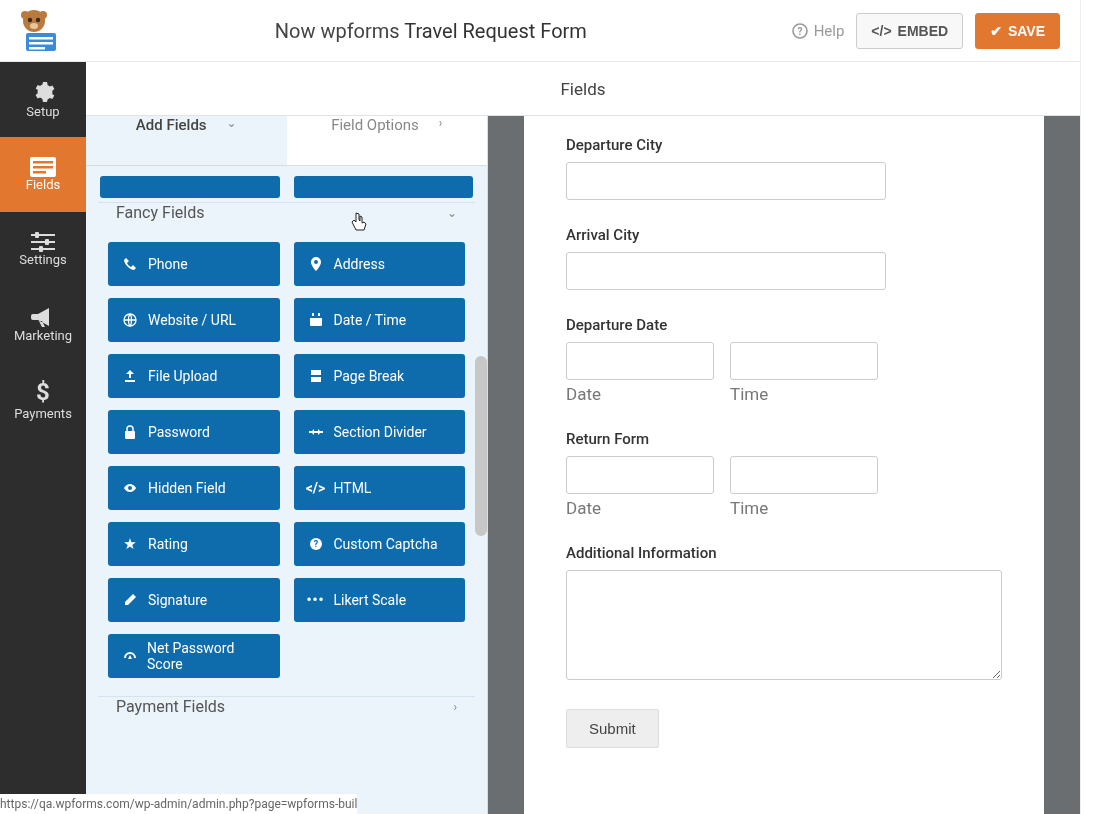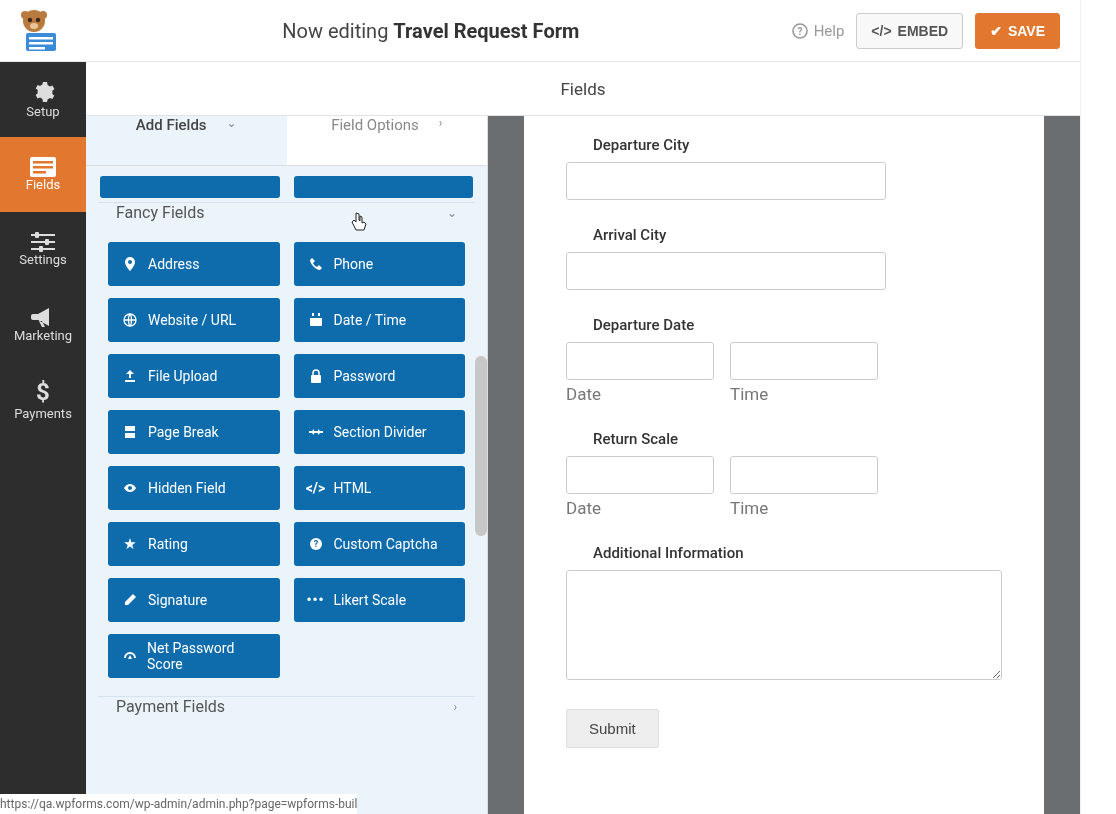--- a/index.html
+++ b/index.html
@@ -2,21 +2,21 @@
 <html><head>
 <meta charset="utf-8">
 <style>
   * { box-sizing: border-box; margin: 0; padding: 0; }
   body { font-family: -apple-system, BlinkMacSystemFont, "Segoe UI", Roboto, Arial, sans-serif; font-size: 14px; color: #444; background: #fff; width: 1116px; height: 814px; overflow: hidden; position: relative; }
 
   
   .topbar { height: 62px; display: flex; align-items: center; padding: 0 16px 0 8px; border-bottom: 1px solid #e8e8e8; background: #fff; position: relative; }
   .logo-box { width: 62px; height: 54px; display: flex; align-items: center; justify-content: center; }
   .topbar-title { flex: 1; text-align: center; font-size: 20px; color: #444; font-weight: 400; }
-  .topbar-title b { font-weight: 700; color: #333; }
+  .topbar-title b { font-weight: 400; color: #333; }
   .topbar-right { display: flex; align-items: center; gap: 12px; padding-right: 40px; }
   .help-link { color: #999; font-size: 15px; display: flex; align-items: center; gap: 6px; cursor: pointer; }
   .btn { display: inline-flex; align-items: center; gap: 6px; padding: 9px 14px; font-size: 14px; font-weight: 600; border: 1px solid #ccc; border-radius: 3px; cursor: pointer; background: #fff; }
   .btn-embed { color: #555; background: #f8f8f8; border-color: #ccc; }
   .btn-save { background: #e27730; border-color: #e27730; color: #fff; }
   .close-x { position: absolute; right: 12px; font-size: 26px; color: #bbb; font-weight: bold; cursor: pointer; }
 
   
   .rail { position: absolute; left: 0; top: 62px; bottom: 0; width: 86px; background: #2d2d2d; color: #ccc; display: flex; flex-direction: column; }
   .rail-item { height: 75px; display: flex; flex-direction: column; align-items: center; justify-content: center; font-size: 13px; cursor: pointer; color: #ddd; }
@@ -45,21 +45,21 @@
   .field-btn { background: #0e6cad; color:#fff; border-radius:3px; height:44px; display:flex; align-items:center; gap:10px; padding: 0 14px; font-size:14px; cursor: grab; }
   .field-btn .fi { width: 16px; display:inline-flex; justify-content:center; font-size:14px; }
   .field-btn.single { grid-column: 1 / 2; }
 
   .scrollbar-stub { position:absolute; right:0; top:240px; width:12px; height:180px; background:#c7c7c7; border-radius:6px; }
 
   
   .canvas-wrap { position:absolute; left: 488px; right: 36px; top: 116px; bottom: 0; background: #6b6e70; padding: 0; overflow:hidden; }
   .canvas-inner { background: #fff; margin: 0 36px; height: 100%; padding: 20px 42px 30px 42px; overflow-y: auto; }
   .form-field { margin-bottom: 26px; }
-  .form-label { font-size: 15px; color:#333; margin-bottom: 8px; display:block; font-weight: 500; margin-left: 27px; }
+  .form-label { font-size: 15px; color:#333; margin-bottom: 8px; display:block; font-weight: 500; }
   .text-input { width: 100%; max-width: 320px; height: 38px; border:1px solid #ccc; border-radius:3px; padding: 0 8px; font-size:14px; }
   .dt-row { display:flex; gap:16px; }
   .dt-col { display:flex; flex-direction:column; }
   .dt-col input { width: 148px; height:38px; border:1px solid #ccc; border-radius:3px; padding:0 8px; }
   .dt-sub { font-size: 17px; color:#777; margin-top:4px; }
   .textarea-input { width:100%; max-width: 480px; height: 110px; border:1px solid #ccc; border-radius:3px; padding:8px; resize: both; }
   .submit-btn { background:#eee; border:1px solid #ddd; padding: 10px 22px; font-size:15px; color:#444; cursor:pointer; border-radius:2px; }
 
   
   .right-strip { position:absolute; right:0; top:0; bottom:0; width:36px; background:#fff; border-left:1px solid #eee; }
@@ -80,21 +80,21 @@
       <rect x="17" y="40" width="16" height="2.5" fill="#fff"></rect>
       <circle cx="22" cy="14" r="11" fill="#b97a3f"></circle>
       <circle cx="18" cy="13" r="2.2" fill="#3a2a1a"></circle>
       <circle cx="26" cy="13" r="2.2" fill="#3a2a1a"></circle>
       <circle cx="13" cy="8" r="4" fill="#b97a3f"></circle>
       <circle cx="31" cy="8" r="4" fill="#b97a3f"></circle>
       <ellipse cx="22" cy="19" rx="4" ry="3" fill="#e8c59a"></ellipse>
     </svg>
   </div>
   <div class="topbar-title">
-    <span>Now editing</span>
+    <span>Now wpforms</span>
     <b>Travel Request Form</b>
   </div>
   <div class="topbar-right">
     <div class="help-link">
       <svg width="16" height="16" viewBox="0 0 16 16">
           <circle cx="8" cy="8" r="7" fill="none" stroke="#999" stroke-width="1.6"></circle>
           <text x="8" y="12" text-anchor="middle" font-size="10" fill="#999" font-weight="bold">?</text>
         </svg>
       <span>Help</span>
     </div>
@@ -184,33 +184,33 @@
     <span class="cursor-img">
       <svg width="18" height="22" viewBox="0 0 18 22">
           <path d="M6 2v9l-2-2-2 2 4 8h8l2-6-2-2-2 1V6l-2-1v5l-1-1V3L6 2z" fill="#fff" stroke="#222" stroke-width="1"></path>
         </svg>
     </span>
   </div>
 
   <div class="field-grid" id="fancy-grid">
       <div class="field-btn">
         <span class="fi">
+          <svg width="14" height="14" viewBox="0 0 14 14" fill="#fff">
+            <path d="M3 1l3 3-2 2c1 2 2 3 4 4l2-2 3 3-2 2c-4 0-10-6-10-10l2-2z"></path>
+          </svg>
+        </span>
+        <span>Phone</span>
+      </div>
+      <div class="field-btn">
+        <span class="fi">
           <svg width="12" height="14" viewBox="0 0 12 14" fill="#fff">
             <path d="M6 0a5 5 0 00-5 5c0 4 5 9 5 9s5-5 5-9a5 5 0 00-5-5zm0 7a2 2 0 110-4 2 2 0 010 4z"></path>
           </svg>
         </span>
         <span>Address</span>
-      </div>
-      <div class="field-btn">
-        <span class="fi">
-          <svg width="14" height="14" viewBox="0 0 14 14" fill="#fff">
-            <path d="M3 1l3 3-2 2c1 2 2 3 4 4l2-2 3 3-2 2c-4 0-10-6-10-10l2-2z"></path>
-          </svg>
-        </span>
-        <span>Phone</span>
       </div>
       <div class="field-btn">
         <span class="fi">
           <svg width="14" height="14" viewBox="0 0 14 14" fill="none" stroke="#fff" stroke-width="1.3">
             <circle cx="7" cy="7" r="6"></circle>
             <path d="M1 7h12M7 1c2 2 2 10 0 12M7 1c-2 2-2 10 0 12"></path>
           </svg>
         </span>
         <span>Website / URL</span>
       </div>
@@ -228,35 +228,35 @@
       <div class="field-btn">
         <span class="fi">
           <svg width="14" height="14" viewBox="0 0 14 14" fill="#fff">
             <path d="M7 1L3 5h3v4h2V5h3L7 1zM2 11h10v2H2z"></path>
           </svg>
         </span>
         <span>File Upload</span>
       </div>
       <div class="field-btn">
         <span class="fi">
+          <svg width="14" height="14" viewBox="0 0 14 14" fill="#fff">
+            <rect x="2" y="1" width="10" height="5"></rect>
+            <rect x="2" y="8" width="10" height="5"></rect>
+          </svg>
+        </span>
+        <span>Page Break</span>
+      </div>
+      <div class="field-btn">
+        <span class="fi">
           <svg width="12" height="14" viewBox="0 0 12 14" fill="#fff">
             <rect x="1" y="6" width="10" height="8" rx="1"></rect>
             <path d="M3 6V4a3 3 0 016 0v2" fill="none" stroke="#fff" stroke-width="1.5"></path>
           </svg>
         </span>
         <span>Password</span>
-      </div>
-      <div class="field-btn">
-        <span class="fi">
-          <svg width="14" height="14" viewBox="0 0 14 14" fill="#fff">
-            <rect x="2" y="1" width="10" height="5"></rect>
-            <rect x="2" y="8" width="10" height="5"></rect>
-          </svg>
-        </span>
-        <span>Page Break</span>
       </div>
       <div class="field-btn">
         <span class="fi">
           <svg width="14" height="14" viewBox="0 0 14 14" fill="#fff">
             <path d="M7 2L4 5h2v4H4l3 3 3-3H8V5h2L7 2z" transform="rotate(90 7 7)"></path>
             <rect x="0" y="6" width="14" height="2"></rect>
           </svg>
         </span>
         <span>Section Divider</span>
       </div>
@@ -338,21 +338,21 @@
           <input type="text" style="">
           <span class="dt-sub">Date</span>
         </div>
         <div class="dt-col">
           <input type="text" style="">
           <span class="dt-sub">Time</span>
         </div>
       </div>
     </div>
     <div class="form-field">
-      <label class="form-label">Return Scale</label>
+      <label class="form-label">Return Form</label>
       <div class="dt-row">
         <div class="dt-col">
           <input type="text" style="">
           <span class="dt-sub">Date</span>
         </div>
         <div class="dt-col">
           <input type="text" style="">
           <span class="dt-sub">Time</span>
         </div>
       </div>

